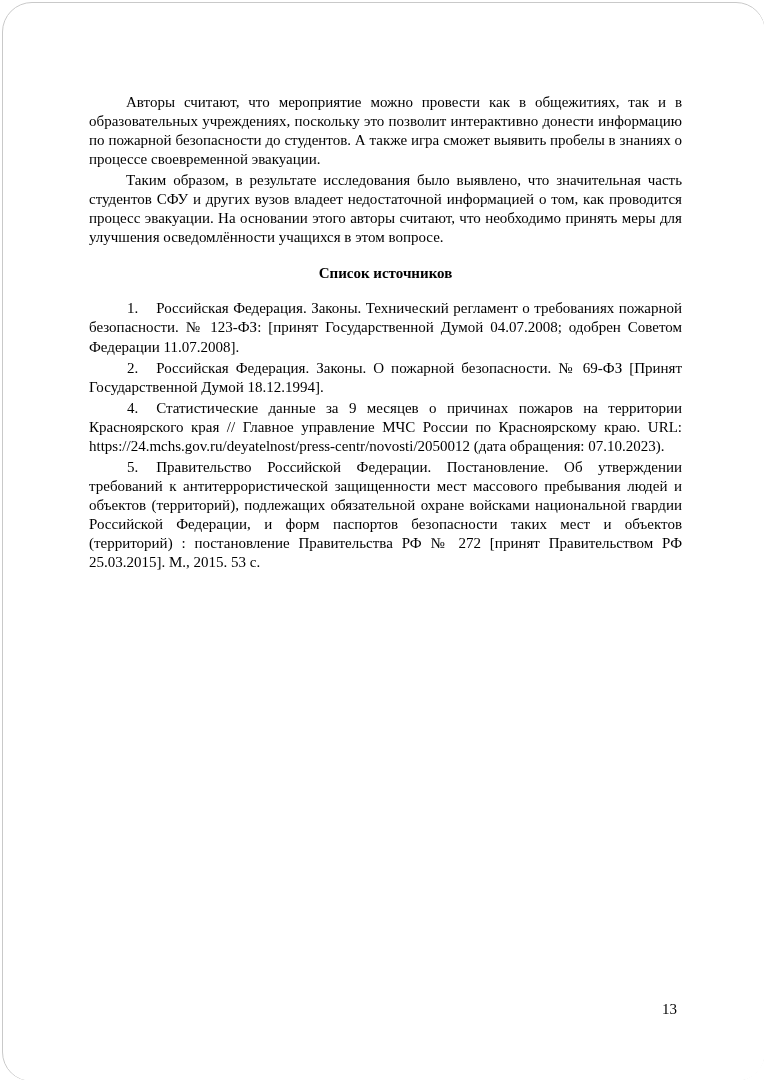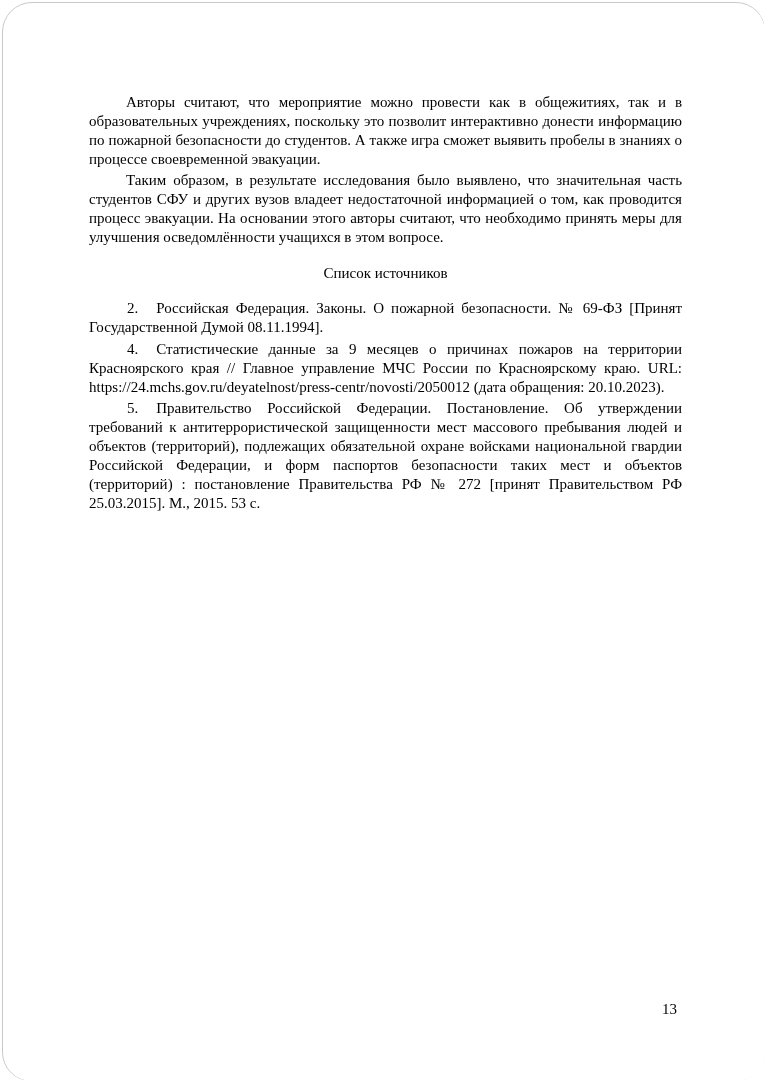--- a/index.html
+++ b/index.html
@@ -29,21 +29,21 @@
   .para {
     font-size: 15px;
     line-height: 1.27;
     text-align: justify;
     text-indent: 37px;
     color: #000000;
   }
   .heading {
     font-size: 15px;
     line-height: 1.27;
-    font-weight: normal;
+    font-weight: bold;
     text-align: center;
     margin: 15px 0 14px 0;
   }
   .ref .ref-num {
     padding-right: 17px;
   }
   .page-number {
     position: absolute;
     top: 988px;
     right: 87px;
@@ -57,24 +57,25 @@
 <body>
 
 <div class="page">
   <div class="content">
 
     <p class="para">Авторы считают, что мероприятие можно провести как в общежитиях, так и в образовательных учреждениях, поскольку это позволит интерактивно донести информацию по пожарной безопасности до студентов. А также игра сможет выявить пробелы в знаниях о процессе своевременной эвакуации.</p>
     <p class="para">Таким образом, в результате исследования было выявлено, что значительная часть студентов СФУ и других вузов владеет недостаточной информацией о том, как проводится процесс эвакуации. На основании этого авторы считают, что необходимо принять меры для улучшения осведомлённости учащихся в этом вопросе.</p>
 
     <h2 class="heading">Список источников</h2>
 
+    <p class="para ref"><span class="ref-num">1.</span><span class="ref-text">Российская Федерация. Законы. Технический регламент о требованиях пожарной безопасности. № 123-ФЗ: [принят Государственной Думой 04.07.2008; одобрен Советом Федерации 11.07.2008].</span></p>
 
-    <p class="para ref"><span class="ref-num">2.</span><span class="ref-text">Российская Федерация. Законы. О пожарной безопасности. № 69-ФЗ [Принят Государственной Думой 08.11.1994].</span></p>
+    <p class="para ref"><span class="ref-num">2.</span><span class="ref-text">Российская Федерация. Законы. О пожарной безопасности. № 69-ФЗ [Принят Государственной Думой 18.12.1994].</span></p>
 
 
-    <p class="para ref"><span class="ref-num">4.</span><span class="ref-text">Статистические данные за 9 месяцев о причинах пожаров на территории Красноярского края // Главное управление МЧС России по Красноярскому краю. URL: https://24.mchs.gov.ru/deyatelnost/press-centr/novosti/2050012 (дата обращения: 20.10.2023).</span></p>
+    <p class="para ref"><span class="ref-num">4.</span><span class="ref-text">Статистические данные за 9 месяцев о причинах пожаров на территории Красноярского края // Главное управление МЧС России по Красноярскому краю. URL: https://24.mchs.gov.ru/deyatelnost/press-centr/novosti/2050012 (дата обращения: 07.10.2023).</span></p>
 
     <p class="para ref"><span class="ref-num">5.</span><span class="ref-text">Правительство Российской Федерации. Постановление. Об утверждении требований к антитеррористической защищенности мест массового пребывания людей и объектов (территорий), подлежащих обязательной охране войсками национальной гвардии Российской Федерации, и форм паспортов безопасности таких мест и объектов (территорий) : постановление Правительства РФ № 272 [принят Правительством РФ 25.03.2015]. М., 2015. 53 с.</span></p>
 
   </div>
 
   <div class="page-number">13</div>
 </div>
 
 </body></html>

